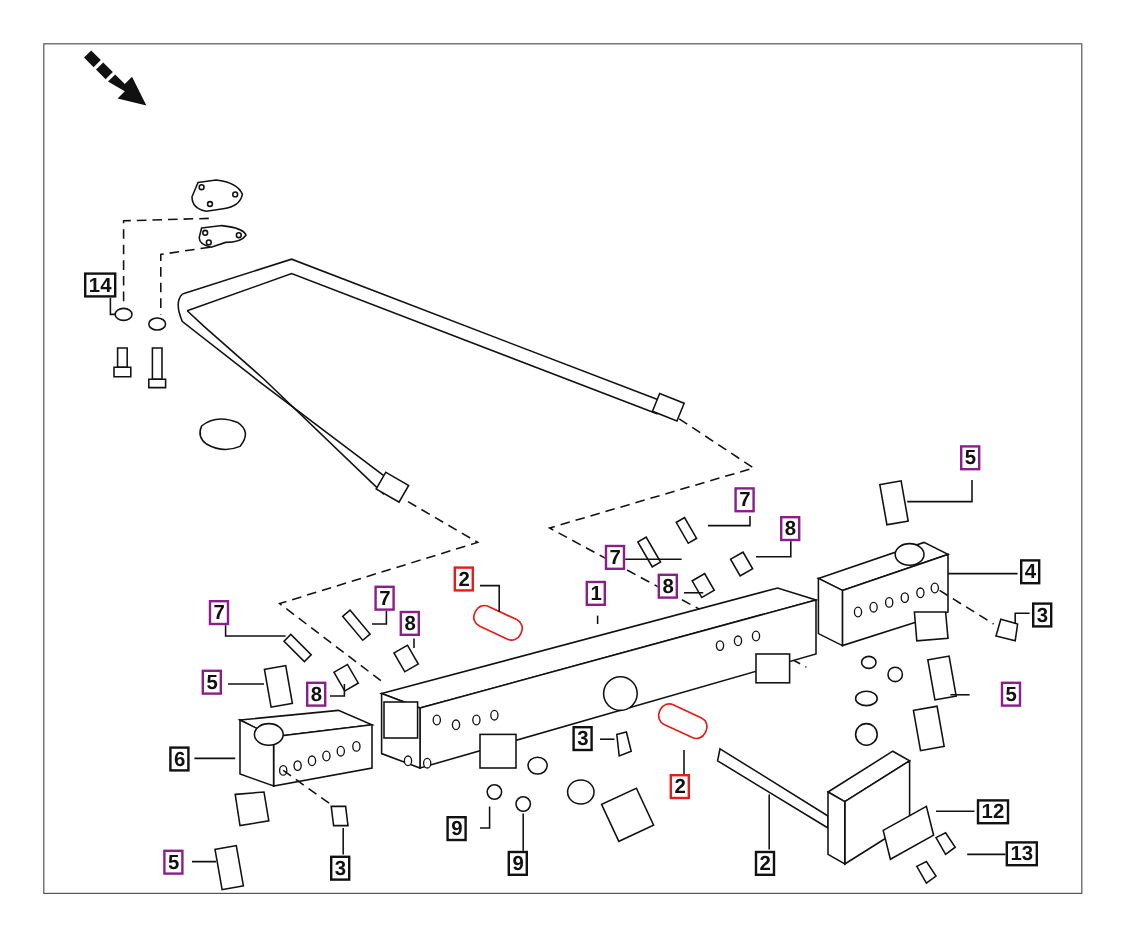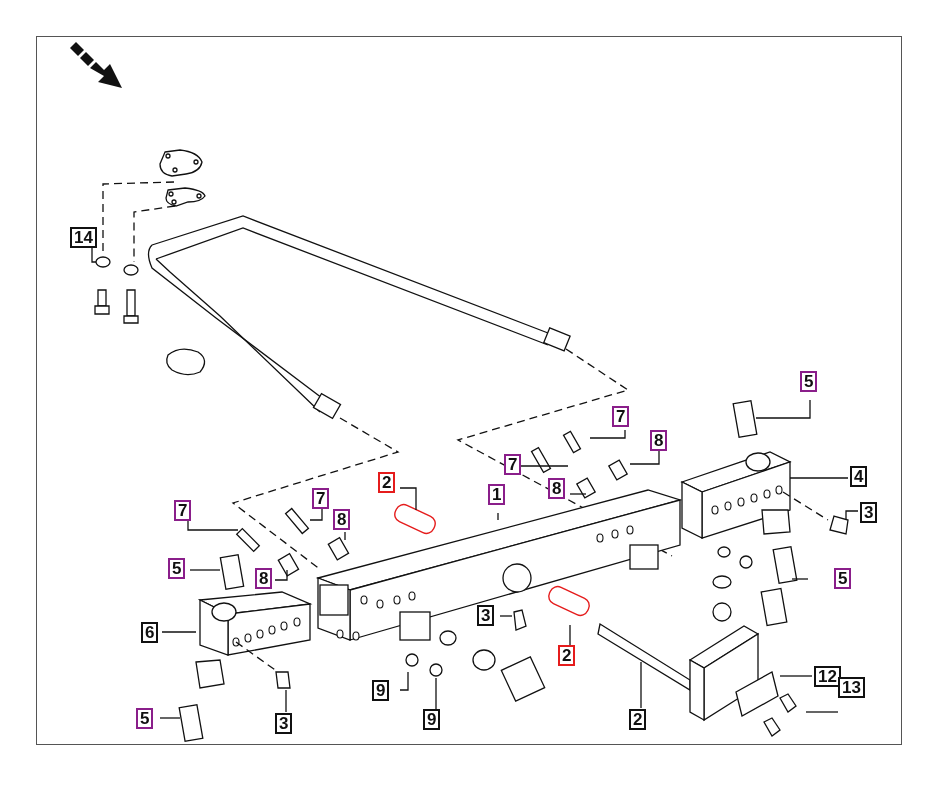--- a/index.html
+++ b/index.html
@@ -205,13 +205,13 @@
 <div class="callout purple" style="left:834px;top:568px;">5</div>
 <div class="callout" style="left:141px;top:622px;">6</div>
 <div class="callout" style="left:275px;top:713px;">3</div>
 <div class="callout purple" style="left:136px;top:708px;">5</div>
 <div class="callout" style="left:477px;top:605px;">3</div>
 <div class="callout red" style="left:558px;top:645px;">2</div>
 <div class="callout" style="left:372px;top:680px;">9</div>
 <div class="callout" style="left:423px;top:709px;">9</div>
 <div class="callout" style="left:629px;top:709px;">2</div>
 <div class="callout" style="left:814px;top:666px;">12</div>
-<div class="callout" style="left:838px;top:677px;">13</div>
+<div class="callout" style="left:838px;top:701px;">13</div>
 
 </body></html>

